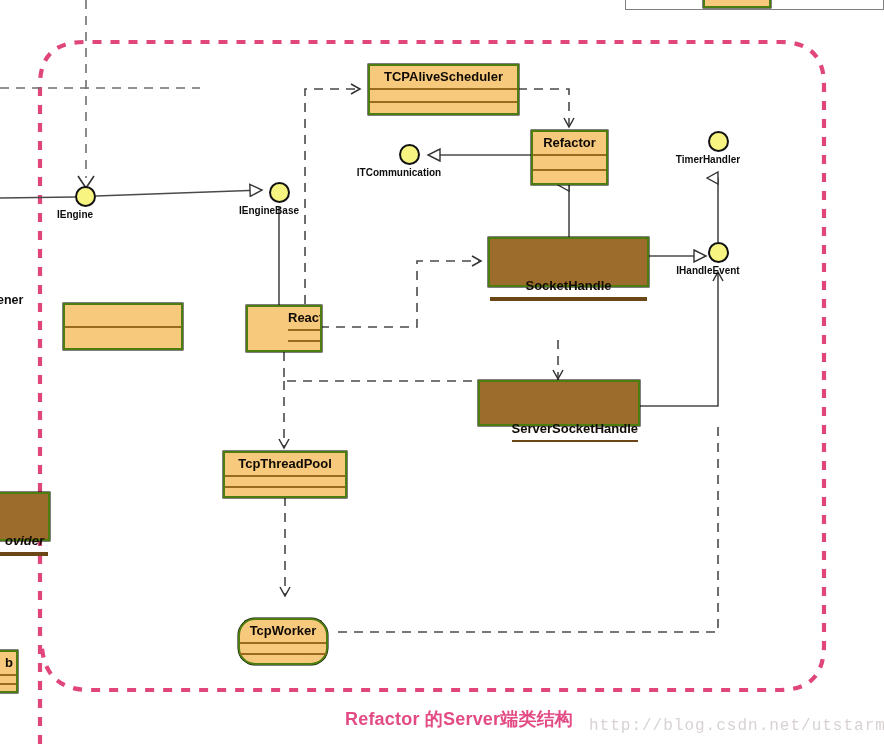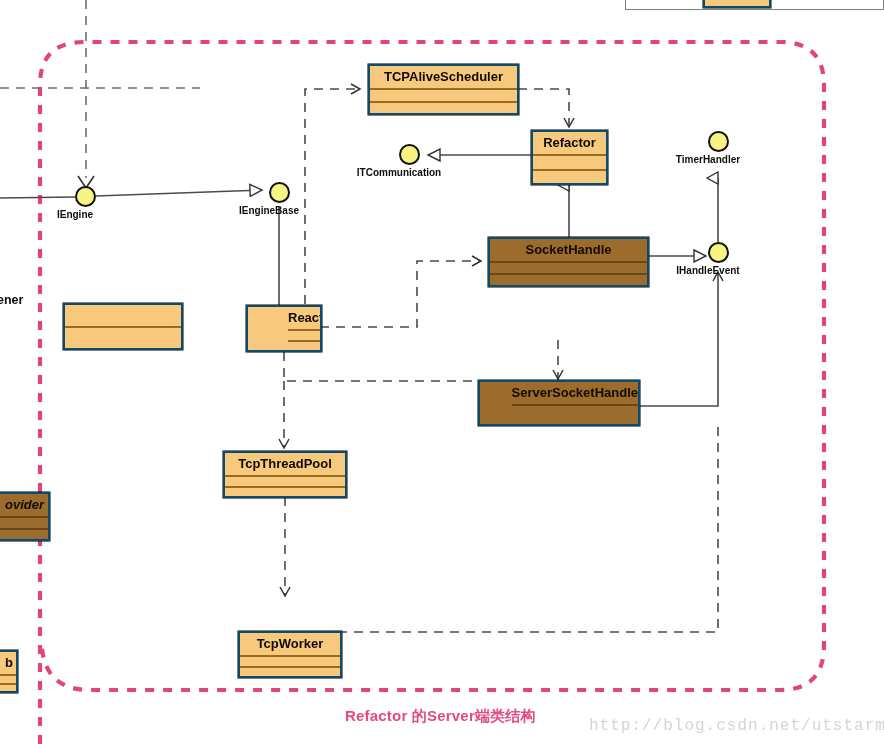--- a/index.html
+++ b/index.html
@@ -23,21 +23,21 @@
     left: 0;
     top: 0;
     width: 884px;
     height: 744px;
     pointer-events: none;
   }
   
   .umlbox {
     position: absolute;
     box-sizing: border-box;
-    border: 2px solid #0c4a6e;
+    border: 2px solid #4d7c0f;
     background: #F6C97C;
     display: flex;
     flex-direction: column;
     box-shadow: 0 0 0 0.5px #000;
   }
   .umlbox .title {
     flex: 0 0 auto;
     height: 22px;
     line-height: 22px;
     text-align: center;
@@ -54,20 +54,21 @@
   }
   .umlbox .compartment:last-child {
     border-bottom: none;
   }
   .umlbox.brown {
     background: #9B6C2C;
   }
   .umlbox.brown .title {
     color: #140c04;
     border-bottom-color: #6b4718;
+    margin-top: 36px;
   }
   .umlbox.brown .compartment {
     border-bottom-color: #6b4718;
   }
   .umlbox.abstract .title {
     font-style: italic;
   }
   
   .iface {
     position: absolute;
@@ -89,21 +90,21 @@
     left: 50%;
     transform: translateX(-50%);
     font-size: 10px;
     font-weight: bold;
     color: #0d0d0d;
     white-space: nowrap;
   }
   
   .caption {
     position: absolute;
-    font-size: 15px;
+    font-size: 18px;
     font-weight: bold;
     color: #E34B84;
     white-space: nowrap;
     letter-spacing: 0.2px;
   }
   .watermark {
     position: absolute;
     font-family: "Liberation Mono", monospace;
     font-size: 16px;
     color: #d9d2d2;
@@ -261,21 +262,21 @@
     <div class="compartment"></div>
     <div class="compartment"></div>
   </div>
 
   <div class="umlbox" style="left:223px; top:451px; width:124px; height:47px;">
     <div class="title">TcpThreadPool</div>
     <div class="compartment"></div>
     <div class="compartment"></div>
   </div>
 
-  <div class="umlbox" style="left:238px; top:631px; width:104px; height:47px;">
+  <div class="umlbox" style="left:238px; top:618px; width:90px; height:47px;border-radius:17px;">
     <div class="title">TcpWorker</div>
     <div class="compartment"></div>
     <div class="compartment"></div>
   </div>
 
   <div class="umlbox brown abstract" style="left:-42px; top:492px; width:92px; height:49px;">
     <div class="title" style="text-align:right; padding-right:4px;">ovider</div>
     <div class="compartment"></div>
     <div class="compartment"></div>
   </div>

